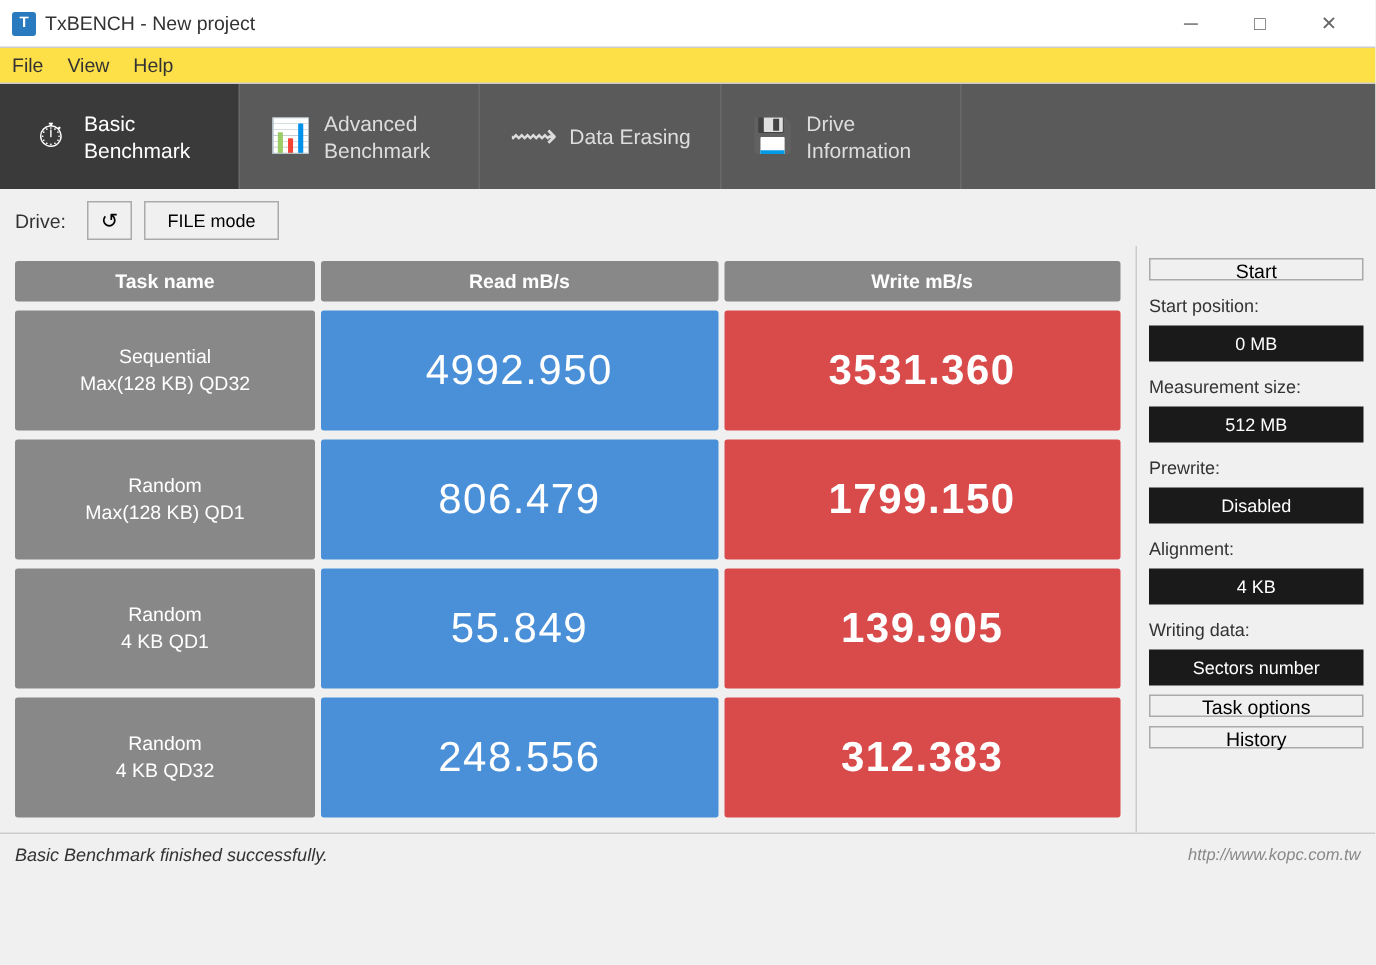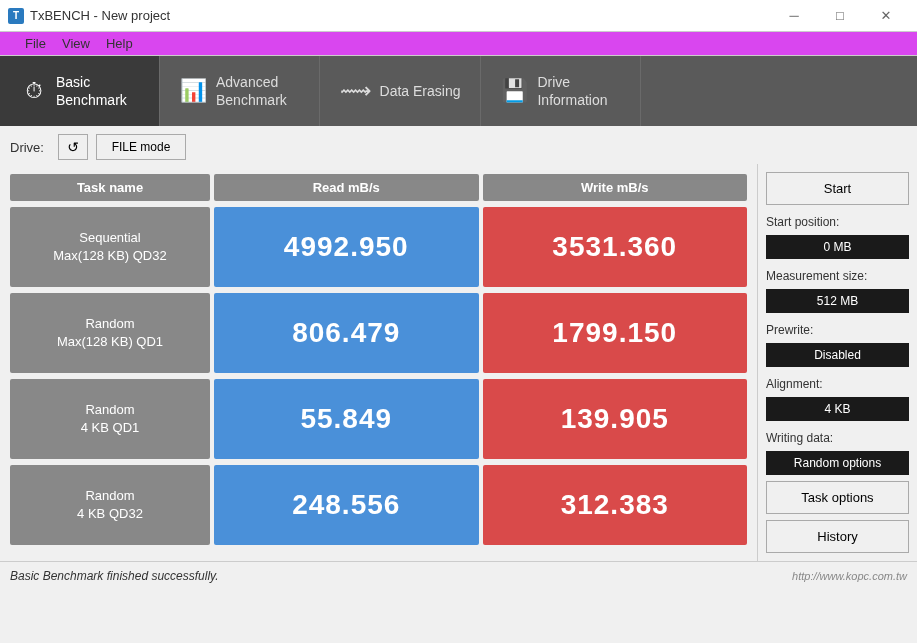--- a/index.html
+++ b/index.html
@@ -53,25 +53,25 @@
       cursor: pointer;
       font-size: 13px;
       color: #666;
       display: flex;
       align-items: center;
       justify-content: center;
     }
 
     
     .menu-bar {
-      background: #d946ef;
+      background: #fde047;
       display: flex;
       align-items: center;
       height: 24px;
-      padding: 0 17px;
+      padding: 0 0;
       border-bottom: 1px solid #ccc;
     }
     .menu-item {
       padding: 2px 8px;
       cursor: pointer;
       font-size: 13px;
       color: #333;
       height: 22px;
       display: flex;
       align-items: center;
@@ -211,21 +211,21 @@
       border-radius: 2px;
       line-height: 1.4;
     }
     .bench-read {
       background: #4a90d9;
       display: flex;
       align-items: center;
       justify-content: center;
       color: white;
       font-size: 28px;
-      font-weight: bold;
+      font-weight: normal;
       border-radius: 2px;
       letter-spacing: 1px;
     }
     .bench-write {
       background: #d94a4a;
       display: flex;
       align-items: center;
       justify-content: center;
       color: white;
       font-size: 28px;
@@ -239,21 +239,21 @@
     .right-panel {
       width: 160px;
       padding: 8px;
       display: flex;
       flex-direction: column;
       gap: 6px;
       border-left: 1px solid #ccc;
     }
     .right-btn {
       width: 100%;
-      height: 33px;
+      height: 15px;
       border: 1px solid #aaa;
       background: #f0f0f0;
       cursor: pointer;
       font-size: 13px;
       padding: 0 6px;
     }
     .right-btn.start-btn {
       background: #f0f0f0;
     }
     .right-label {
@@ -384,21 +384,21 @@
       <span class="right-label">Measurement size:</span>
       <div class="right-value-box">512 MB</div>
 
       <span class="right-label">Prewrite:</span>
       <div class="right-value-box">Disabled</div>
 
       <span class="right-label">Alignment:</span>
       <div class="right-value-box">4 KB</div>
 
       <span class="right-label">Writing data:</span>
-      <div class="right-value-box">Random options</div>
+      <div class="right-value-box">Sectors number</div>
 
       <button class="right-btn">Task options</button>
       <button class="right-btn">History</button>
     </div>
   </div>
 
   <div class="status-bar">
     <span>Basic Benchmark finished successfully.</span>
     <span class="status-right">http://www.kopc.com.tw</span>
   </div>

